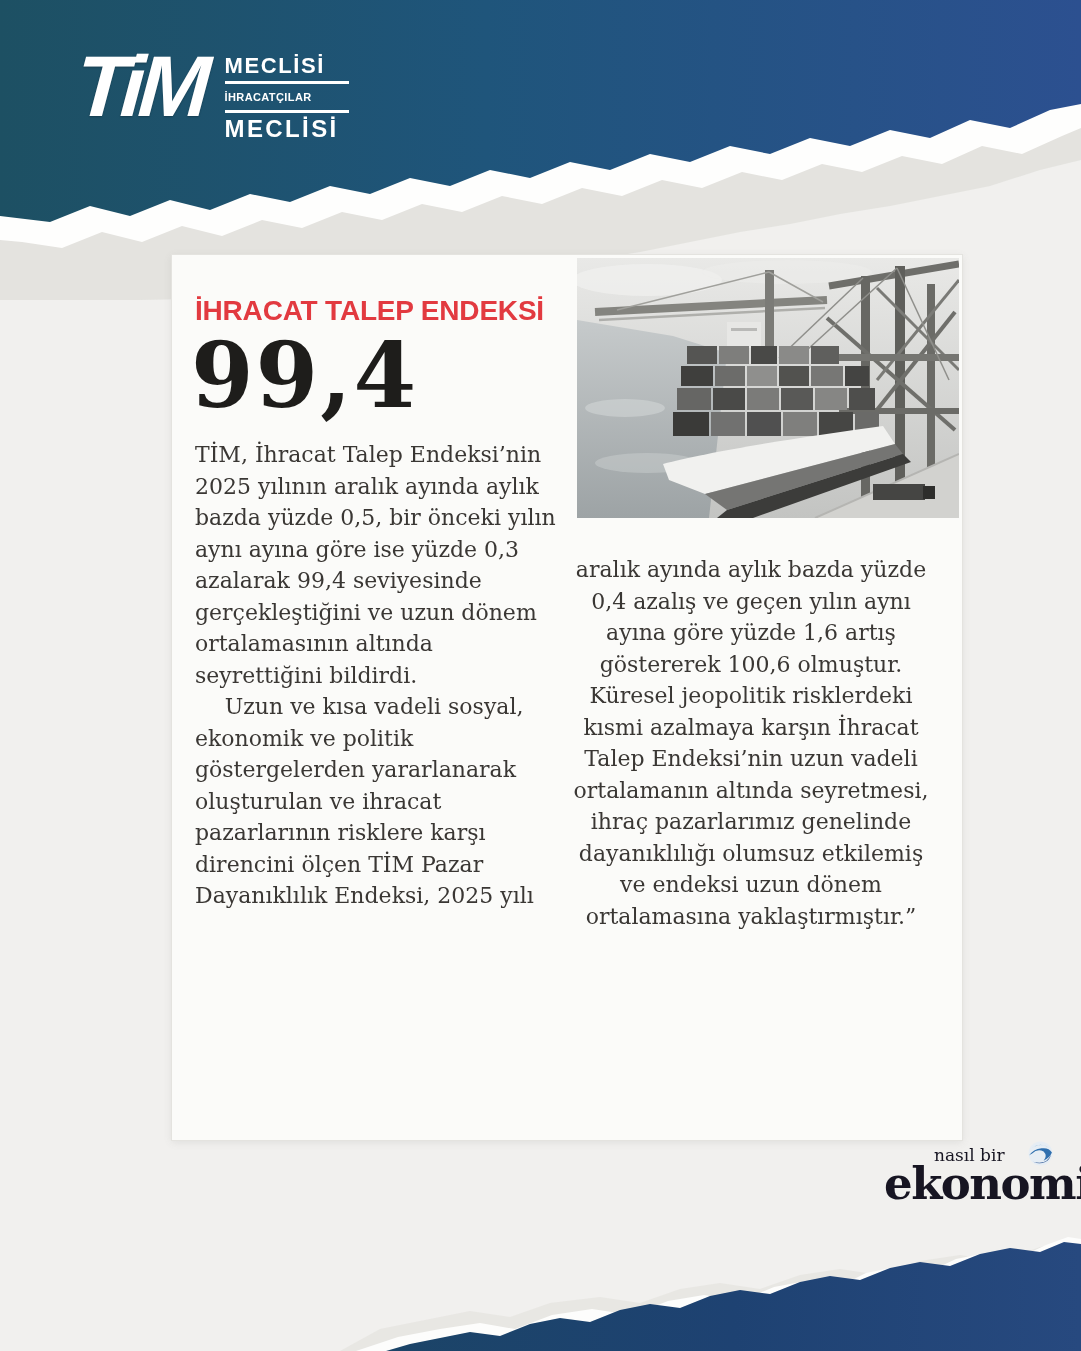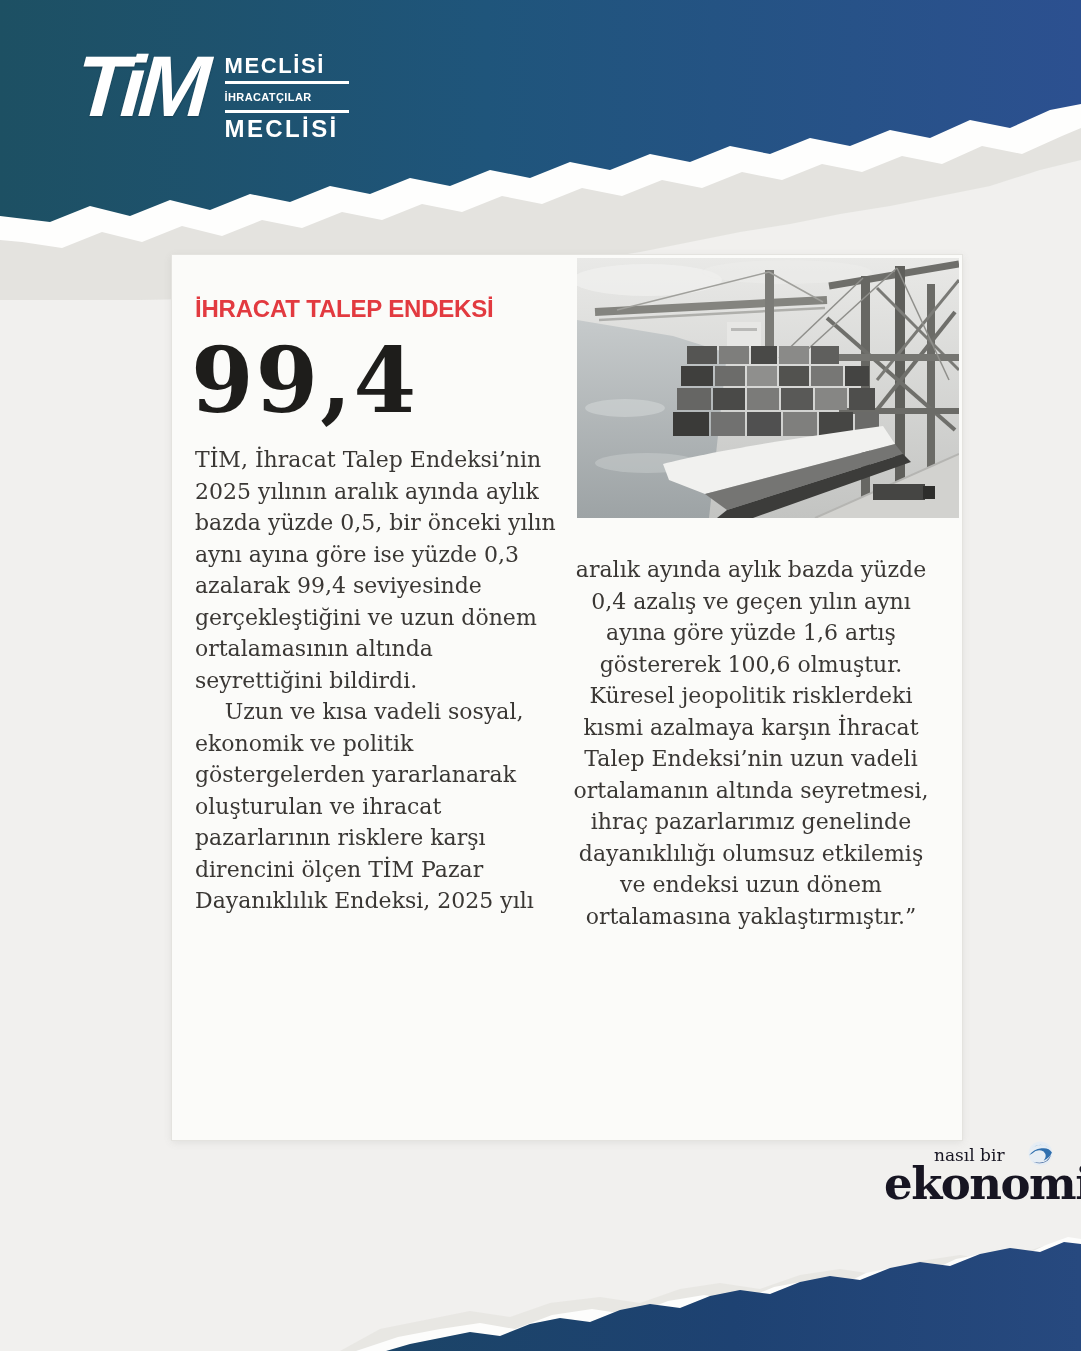--- a/index.html
+++ b/index.html
@@ -34,21 +34,21 @@
   }
   .photo{position:absolute;left:405px;top:3px;width:382px;height:260px;overflow:hidden;}
   .photo svg{display:block;}
 
   .col{position:absolute;color:#363330;}
   .col1{left:23px;top:40px;width:368px;}
   .col2{left:392px;top:299px;width:374px;text-align:center;}
 
   .kicker{
     font-family:"Liberation Sans",sans-serif;font-weight:bold;
-    font-size:24px;letter-spacing:-0.2px;color:#e23a40;margin-bottom:9px;
+    font-size:28px;letter-spacing:-0.2px;color:#e23a40;margin-bottom:0;
   }
   .big-number{
     font-family:"DejaVu Serif","Liberation Serif",serif;font-weight:bold;
     font-size:90px;line-height:96px;letter-spacing:2px;color:#1e1d1b;
     margin:0 0 16px -4px;
   }
   .p{
     font-family:"DejaVu Serif","Liberation Serif",serif;
     font-size:22px;line-height:31.5px;margin:0;color:#3a3734;
   }

